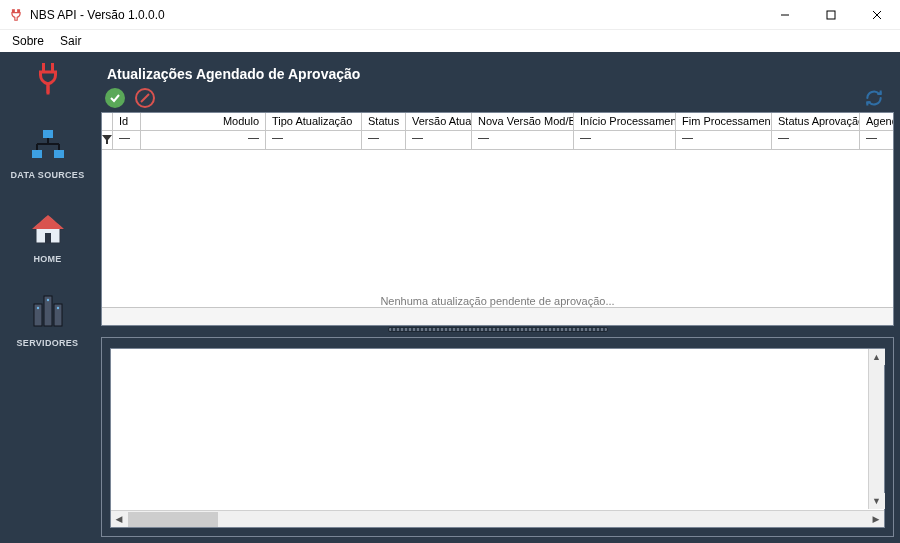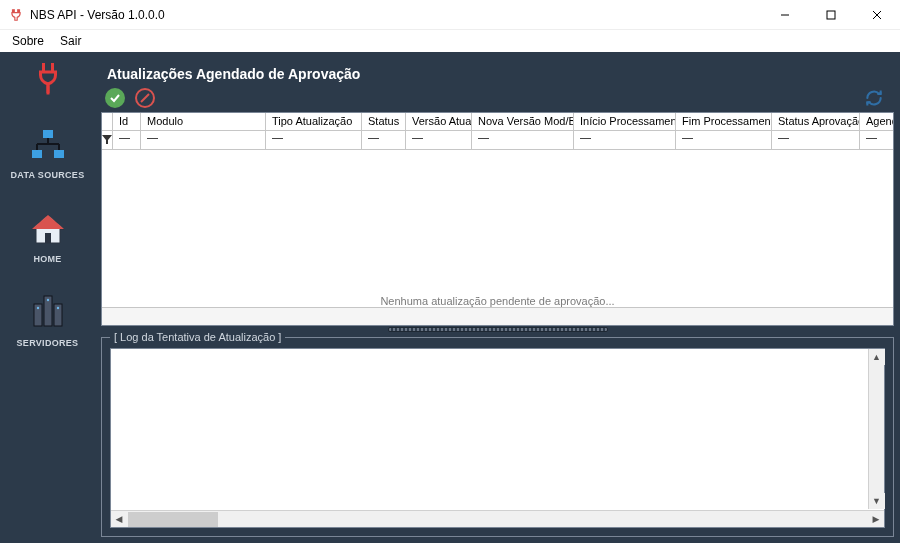--- a/index.html
+++ b/index.html
@@ -388,21 +388,21 @@
             <svg width="10" height="10" viewBox="0 0 10 10">
                 <polygon points="0,0 10,0 6,5 6,9 4,9 4,5" fill="#333"></polygon>
               </svg>
           </div>
         </div>
 
       <div class="col" style="width: 28px;">
             <div class="h1">Id</div>
             <div class="h2">—</div>
           </div>
-          <div class="col" style="width: 125px;">
+          <div class="col" style="width: 125px; text-align: right;">
             <div class="h1">Modulo</div>
             <div class="h2">—</div>
           </div>
           <div class="col" style="width: 96px;">
             <div class="h1">Tipo Atualização</div>
             <div class="h2">—</div>
           </div>
           <div class="col" style="width: 44px;">
             <div class="h1">Status</div>
             <div class="h2">—</div>
@@ -436,21 +436,20 @@
         <span>Nenhuma atualização pendente de aprovação...</span>
       </div>
       <div class="grid-footer"></div>
     </div>
 
     <div class="splitter">
       <div class="dots"></div>
     </div>
 
     <div class="log-group">
-      <div class="log-legend">[ Log da Tentativa de Atualização ]</div>
       <div class="log-area-wrap">
         <div class="log-text"></div>
         <div class="log-hscroll">
           <div class="scroll-arrow">◀</div>
           <div class="hscroll-thumb"></div>
           <div class="scroll-arrow" style="margin-left:auto">▶</div>
         </div>
       </div>
       <div class="log-vscroll">
         <div class="scroll-arrow">▲</div>

